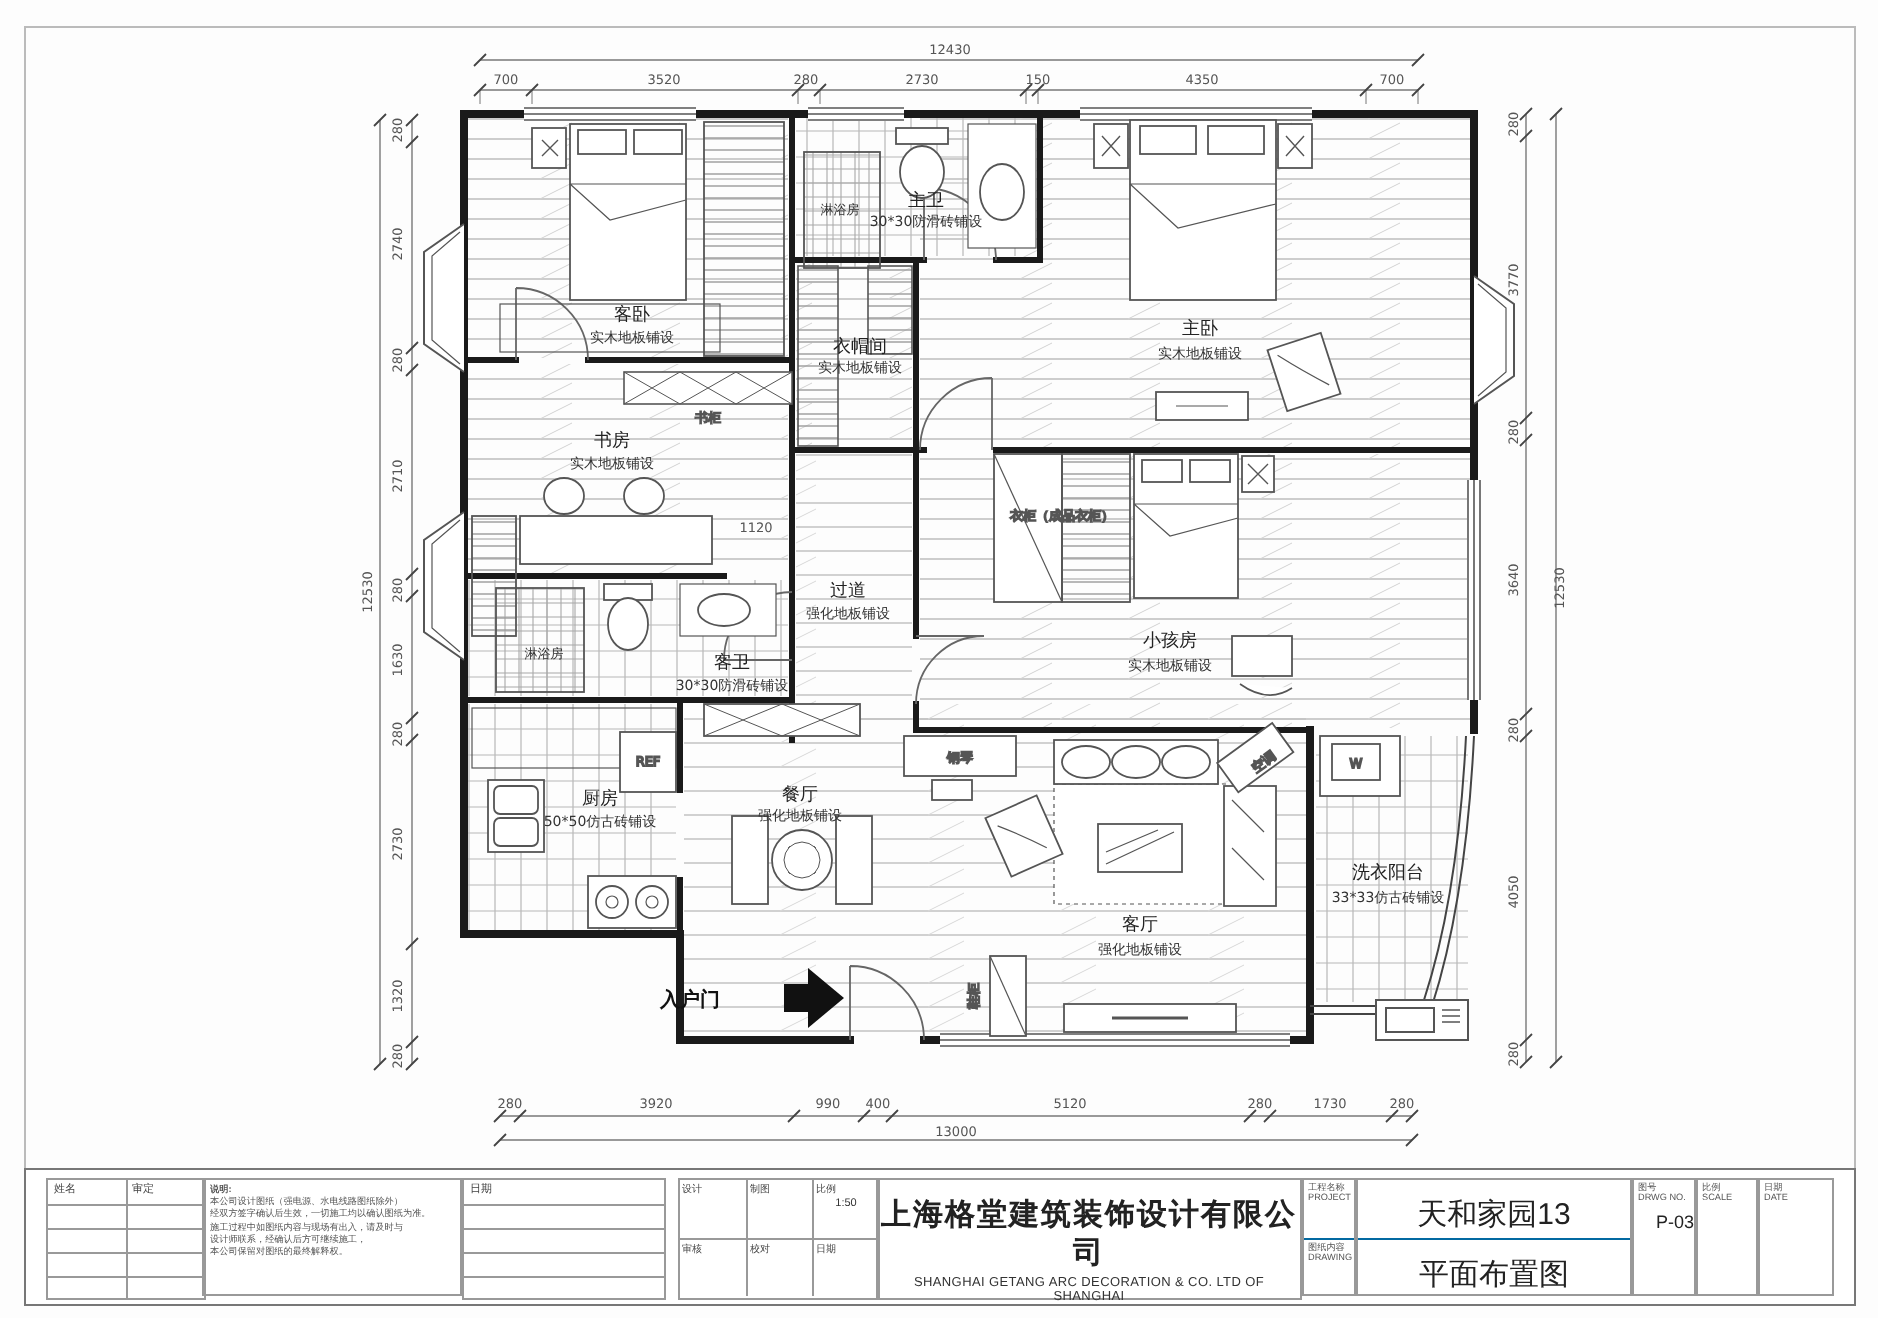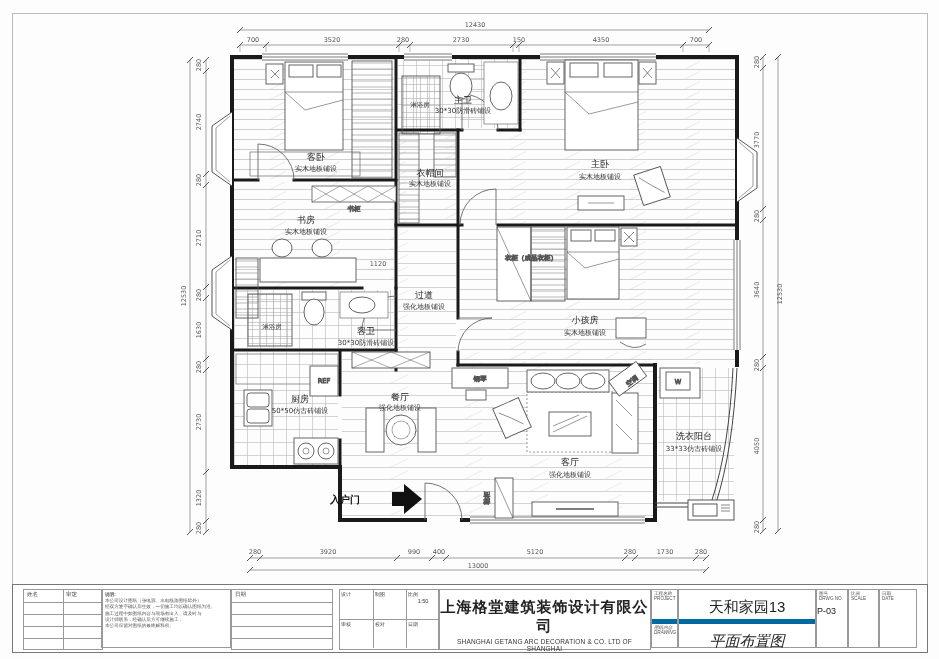--- a/index.html
+++ b/index.html
@@ -25,24 +25,24 @@
   .datecol .row{position:absolute;left:0;width:100%;border-top:1px solid #999;}
   .fields{position:absolute;left:326px;top:4px;width:99px;height:59px;border:1px solid #999;}
   .fields .fcell{position:absolute;width:33px;height:29px;border-left:1px solid #999;border-top:1px solid #999;box-sizing:border-box;}
   .fields .flab{font-size:5px;color:#444;padding:1px;}
   .fields .fval{font-size:5.5px;color:#333;text-align:center;}
   .company{position:absolute;left:425px;top:4px;width:211px;height:59px;border:1px solid #999;text-align:center;}
   .company .cn{font-size:15px;font-weight:bold;color:#222;margin-top:8px;letter-spacing:1px;font-family:Liberation Serif, serif;}
   .company .en{font-size:6.5px;color:#333;margin-top:2px;letter-spacing:0.2px;}
   .rsec{position:absolute;top:4px;height:59px;border:1px solid #999;box-sizing:border-box;}
   .rsec .half{position:absolute;left:0;width:100%;height:50%;box-sizing:border-box;}
-  .rsec .bot{top:50%;border-top:5px solid #0369a1;font-style:italic;}
+  .rsec .bot{top:50%;border-top:1px solid #0369a1;}
   .rlab{font-size:4.6px;color:#555;padding:1px 2px;line-height:1.1;}
   .rval{font-size:15px;color:#222;text-align:center;}
-  .pnum{font-size:9px;color:#222;text-align:left;margin-top:4px;}
+  .pnum{font-size:9px;color:#222;text-align:right;margin-top:4px;}
 </style>
 </head>
 <body>
 
 <div id="stage">
   <div class="frame"></div>
 
   <svg width="939" height="585" viewBox="0 0 939 585">
     <defs>
       <pattern id="wood" width="120" height="10" patternUnits="userSpaceOnUse">

